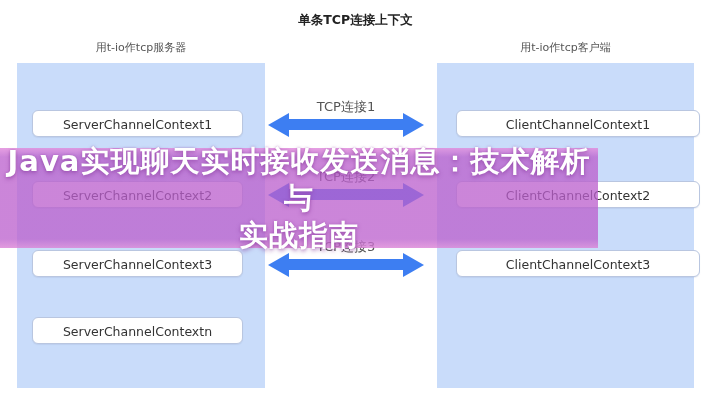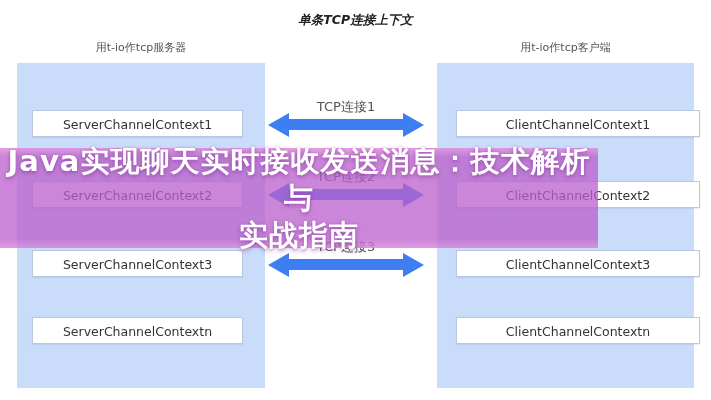--- a/index.html
+++ b/index.html
@@ -5,37 +5,37 @@
   html,body{margin:0;padding:0;background:#ffffff;}
   .canvas{
     position:relative;
     width:711px;height:400px;
     background:#ffffff;
     overflow:hidden;
     font-family:"DejaVu Sans","Liberation Sans",sans-serif;
   }
   .title{
     position:absolute;top:12px;left:0;width:711px;
-    text-align:center;font-size:12.5px;font-weight:600;color:#222;font-style:italic;
+    text-align:center;font-size:12.5px;font-weight:600;color:#222;
   }
   .col-header{
     position:absolute;top:40px;
     text-align:center;font-size:11px;color:#555;
   }
   .col-header.left{left:17px;width:248px;}
   .col-header.right{left:437px;width:257px;}
   .panel{
     position:absolute;top:63px;height:325px;
     background:#c9dcfa;
   }
   .panel.left{left:17px;width:248px;}
   .panel.right{left:437px;width:257px;}
   .node{
     position:absolute;height:27px;line-height:27px;
-    background:#ffffff;border:1px solid #b9c6e0;border-radius:0;
+    background:#ffffff;border:1px solid #b9c6e0;border-radius:6px;
     text-align:center;font-size:12.5px;color:#333;
     box-shadow:0 1px 1px rgba(120,140,180,0.15);
     box-sizing:border-box;
   }
   .node.server{left:32px;width:211px;}
   .node.client{left:456px;width:244px;}
   .conn{
     position:absolute;left:267px;width:158px;
   }
   .conn-label{
@@ -104,20 +104,19 @@
   </div>
 
   <div class="node server" style="top:250px">ServerChannelContext3</div>
   <div class="node client" style="top:250px">ClientChannelContext3</div>
   <div class="conn" style="top:239px">
     <div class="conn-label">TCP连接3</div>
     <div class="arrow"></div>
   </div>
 
   <div class="node server" style="top:317px">ServerChannelContextn</div>
-  <div class="node client" style="top:317px">ClientChannelContextn</div>
 
   <div class="banner">
     <div class="banner-line">Java实现聊天实时接收发送消息：技术解析与</div>
     <div class="banner-line">实战指南</div>
   </div>
 
 </div>
 
 </body></html>

